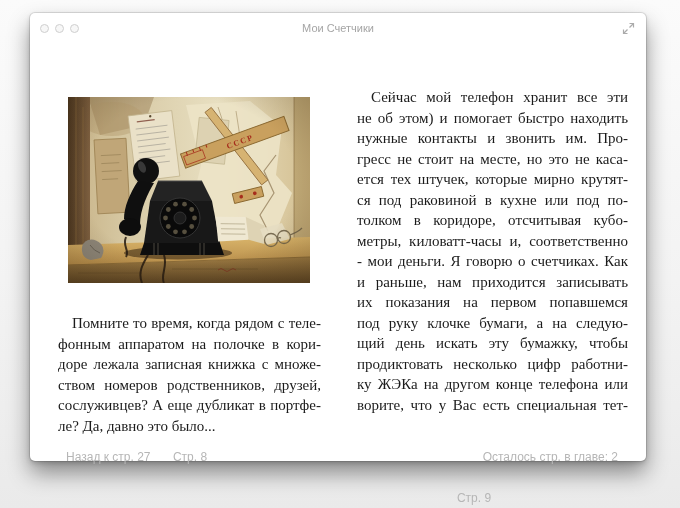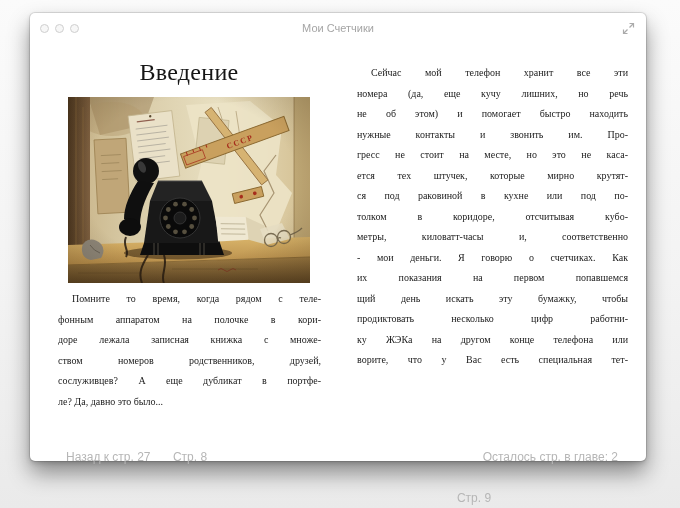--- a/index.html
+++ b/index.html
@@ -25,22 +25,23 @@
   .fs-icon { position:absolute; right:11px; top:9px; width:13px; height:13px; cursor:pointer; }
   
   .page-heading {
     position:absolute; left:28px; top:46px; width:262px; text-align:center;
     font-family:"Liberation Serif", serif; font-size:24px; color:#161616; letter-spacing:.3px;
   }
   .illustration {
     position:absolute; left:38px; top:84px; width:242px; height:186px; overflow:hidden;
   }
   .para {
-    font-family:"Liberation Serif", serif; font-size:10px; color:#1b1b1b;
+    font-family:"Liberation Serif", serif; font-size:15px; color:#1b1b1b;
     position:absolute;
+    margin-top:24px;
   }
   .para .tline {
     height:20.5px; line-height:20.5px; white-space:nowrap;
     text-align:justify; text-align-last:justify; overflow:hidden;
   }
   .para .tline.first { text-indent:14px; }
   .para-left { left:28px; top:276px; width:263px; }
   .para-left .tline.last { text-align-last:left; }
   .para-right { left:327px; top:50px; width:271px; }
   
@@ -66,21 +67,20 @@
     <svg class="fs-icon" viewBox="0 0 13 13">
       <g stroke="#ababab" stroke-width="1.2" fill="none">
         <path d="M7.5 1.5 H11.5 V5.5"></path>
           <path d="M11.5 1.5 L7.5 5.5"></path>
         <path d="M5.5 11.5 H1.5 V7.5"></path>
           <path d="M1.5 11.5 L5.5 7.5"></path>
       </g>
     </svg>
   </div>
 
-  <div class="page-heading">Введение</div>
 
   <svg class="illustration" viewBox="0 0 242 186" preserveAspectRatio="none">
     <defs>
       <linearGradient id="gWall" x1="0" y1="0" x2="1" y2="0">
         <stop offset="0" stop-color="#c7b286"></stop>
           <stop offset=".28" stop-color="#d9cca8"></stop>
         <stop offset=".62" stop-color="#e8dfc1"></stop>
           <stop offset="1" stop-color="#d4c092"></stop>
       </linearGradient>
       <linearGradient id="gLeft" x1="0" y1="0" x2="1" y2="0">
@@ -201,30 +201,31 @@
   <div class="para para-left">
       <div class="tline first">Помните то время, когда рядом с теле-</div>
       <div class="tline">фонным аппаратом на полочке в кори-</div>
       <div class="tline">доре лежала записная книжка с множе-</div>
       <div class="tline">ством номеров родственников, друзей,</div>
       <div class="tline">сослуживцев? А еще дубликат в портфе-</div>
       <div class="tline last">ле? Да, давно это было...</div>
     </div>
   <div class="para para-right">
       <div class="tline first">Сейчас мой телефон хранит все эти</div>
-      <div class="tline">номера (да, еще кучу лишних, но речь</div>
       <div class="tline">не об этом) и помогает быстро находить</div>
       <div class="tline">нужные контакты и звонить им. Про-</div>
       <div class="tline">гресс не стоит на месте, но это не каса-</div>
       <div class="tline">ется тех штучек, которые мирно крутят-</div>
       <div class="tline">ся под раковиной в кухне или под по-</div>
       <div class="tline">толком в коридоре, отсчитывая кубо-</div>
       <div class="tline">метры, киловатт-часы и, соответственно</div>
       <div class="tline">- мои деньги. Я говорю о счетчиках. Как</div>
+      <div class="tline">и раньше, нам приходится записывать</div>
       <div class="tline">их показания на первом попавшемся</div>
+      <div class="tline">под руку клочке бумаги, а на следую-</div>
       <div class="tline">щий день искать эту бумажку, чтобы</div>
       <div class="tline">продиктовать несколько цифр работни-</div>
       <div class="tline">ку ЖЭКа на другом конце телефона или</div>
       <div class="tline last">ворите, что у Вас есть специальная тет-</div>
     </div>
 
   <div class="footer">
     <span class="f-back">Назад к стр. 27</span>
     <span class="f-p8">Стр. 8</span>
     <span class="f-p9">Стр. 9</span>

